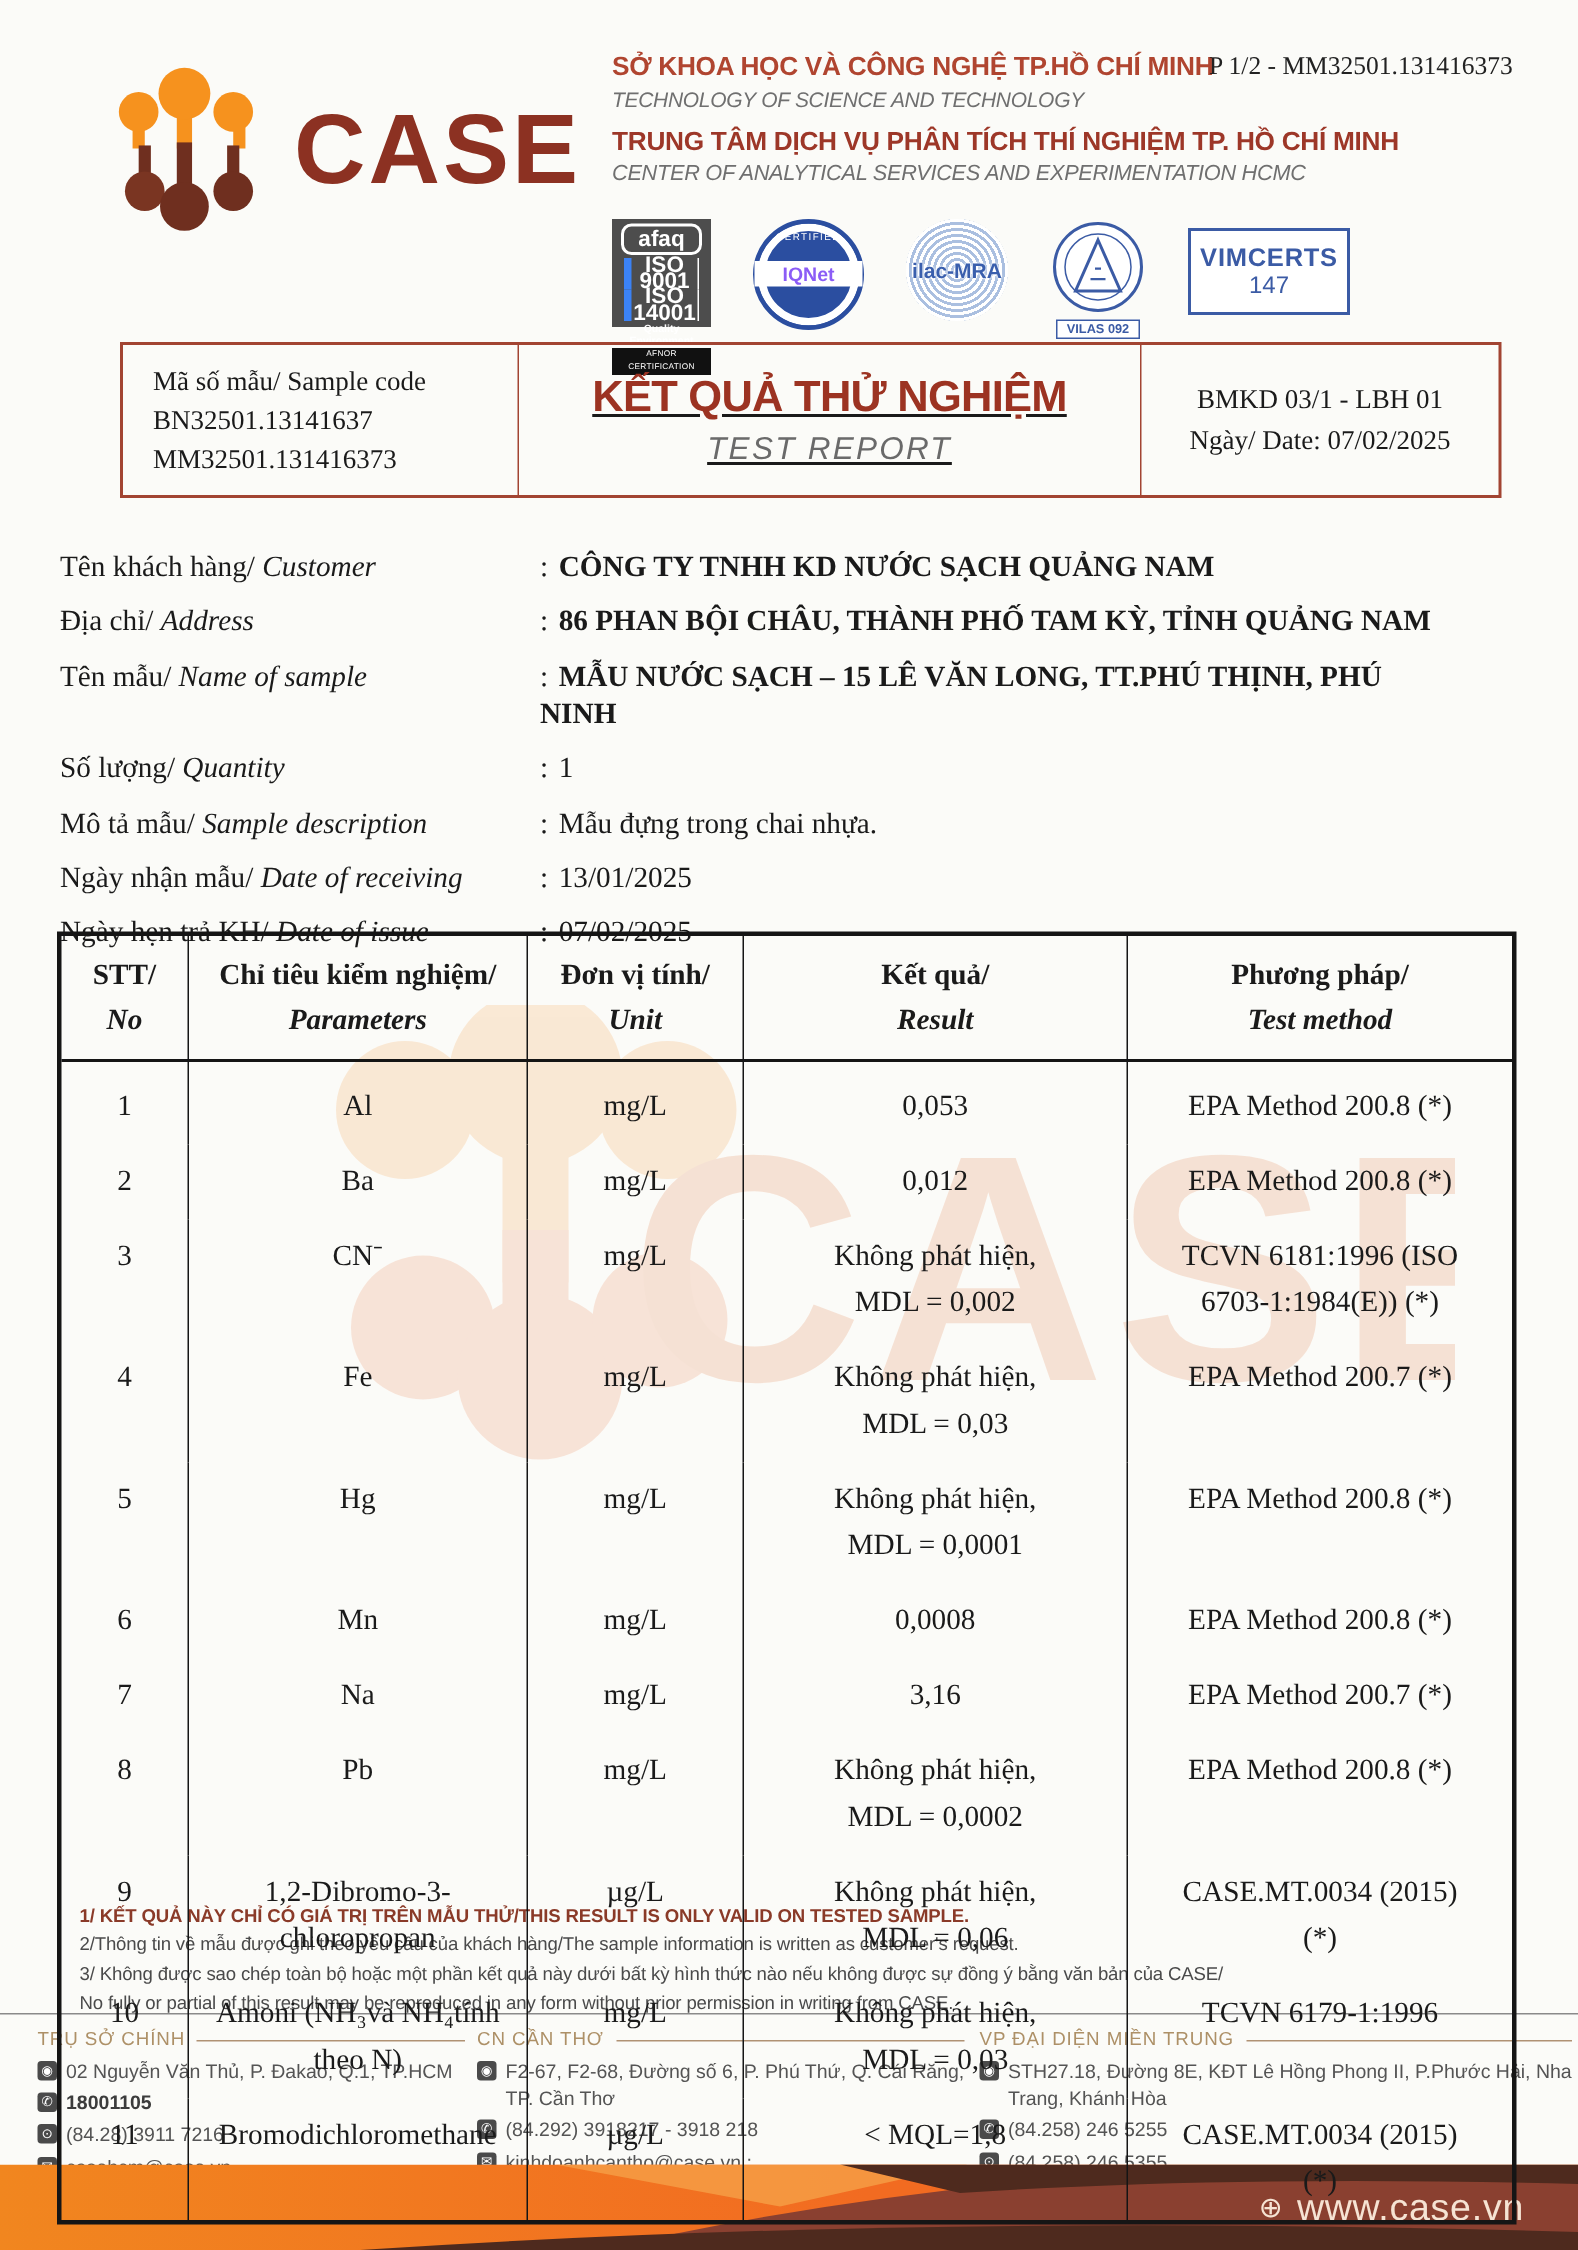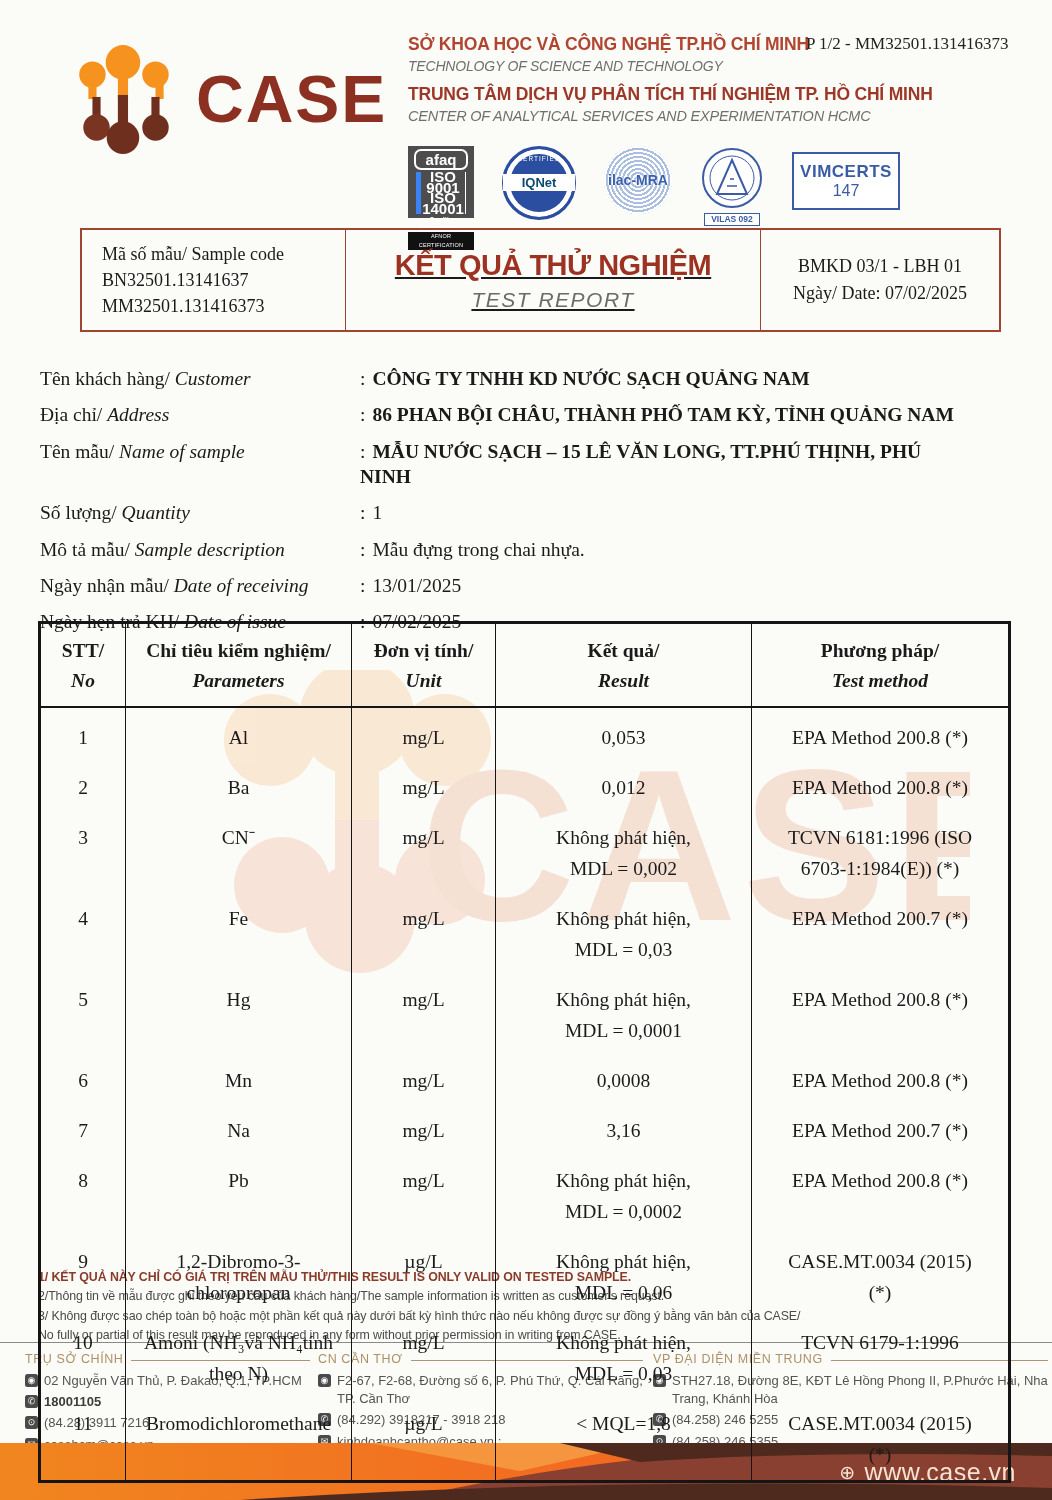--- a/index.html
+++ b/index.html
@@ -23,21 +23,21 @@
   .b-afaq{width:66px;height:72px;background:#4d4d4d;color:#fff;text-align:center;
           font-family:"Liberation Sans",sans-serif;display:flex;flex-direction:column;}
   .afaq-name{border:2px solid #fff;border-radius:7px;margin:3px 6px 2px;font-weight:bold;font-size:15px;line-height:17px;}
   .afaq-iso{font-size:15px;font-weight:bold;line-height:10.5px;border-left:5px solid #3b82f6;border-right:1px solid #fff;margin:0 8px;}
   .afaq-q{font-size:7px;font-weight:bold;line-height:8px;margin-top:2px;}
   .afaq-footer{margin-top:auto;background:#111;font-size:5.5px;line-height:9px;letter-spacing:0.2px;}
   .b-iqnet{width:68px;height:68px;border-radius:50%;background:#2b4ea0;border:3px solid #2b4ea0;
            box-shadow:inset 0 0 0 5px #fff;position:relative;font-family:"Liberation Sans",sans-serif;}
   .iqnet-ring{position:absolute;top:6px;left:0;right:0;text-align:center;font-size:6.5px;color:#fff;letter-spacing:1px;}
   .iqnet-band{position:absolute;top:25px;left:-2px;right:-2px;height:17px;background:#fff;
-              text-align:center;font-weight:bold;font-size:13px;color:#0c4a6e;line-height:17px;}
+              text-align:center;font-weight:bold;font-size:13px;color:#8b5cf6;line-height:17px;}
   .b-ilac{width:68px;height:68px;border-radius:50%;
           background:repeating-radial-gradient(circle at 50% 50%, #ffffff 0 2px, #aabfe0 2px 4px);
           display:flex;align-items:center;justify-content:center;}
   .ilac-text{font-family:"Liberation Sans",sans-serif;font-weight:bold;font-size:14px;color:#3a5fad;
              text-shadow:0 0 2px #fff,0 0 2px #fff;}
   .b-vilas{width:64px;height:80px;position:relative;text-align:center;}
   .vilas-box{position:absolute;left:4px;bottom:0;right:4px;border:1px solid #3b5ba5;background:#fff;
              font-family:"Liberation Sans",sans-serif;font-weight:bold;font-size:8.5px;color:#3b5ba5;line-height:11px;}
   .b-vimcerts{width:104px;height:54px;border:2px solid #3b5ba5;background:#fff;margin-top:6px;
               display:flex;flex-direction:column;align-items:center;justify-content:center;
@@ -73,21 +73,21 @@
   .tc:last-child{border-right:none;}
   .thead .tc{padding:12px 4px 10px;font-weight:bold;font-size:19.5px;line-height:30px;}
   .h-en{font-style:italic;}
   .trow .tc{font-size:19.5px;line-height:31px;padding:9px 6px 10px;}
   .tbody .trow:first-child .tc{padding-top:14px;}
 
   
   .watermark{position:absolute;left:110px;top:670px;width:860px;height:310px;z-index:1;pointer-events:none;}
 
   
-  .notes{position:absolute;left:38px;top:1268px;width:990px;font-family:"Liberation Sans",sans-serif;
+  .notes{position:absolute;left:53px;top:1268px;width:990px;font-family:"Liberation Sans",sans-serif;
          font-size:12.4px;line-height:1.56;color:#4a4a4a;letter-spacing:-0.1px;}
   .note1{color:#8a3a28;font-weight:bold;}
 
   
   .footer{position:absolute;left:0;top:1342px;width:1052px;border-top:1px solid #8a8a8a;
           padding-top:9px;display:flex;font-family:"Liberation Sans",sans-serif;}
   .office{flex:none;}
   .o1{width:285px;margin-left:25px;}
   .o2{width:325px;margin-left:8px;}
   .o3{width:395px;margin-left:10px;}

